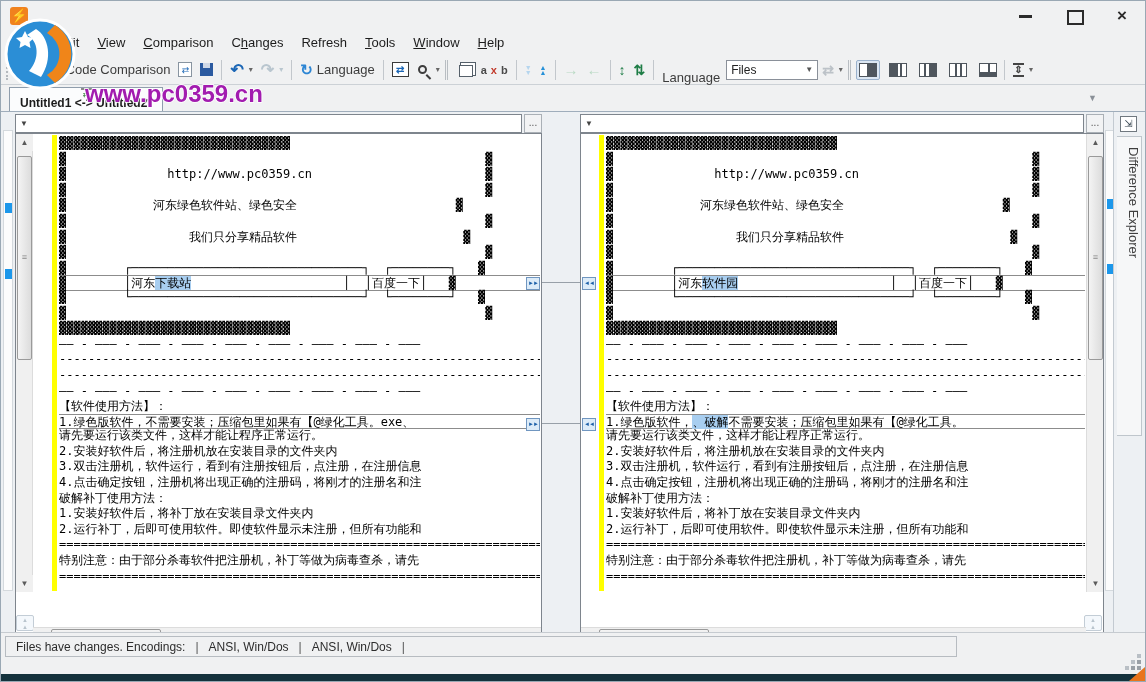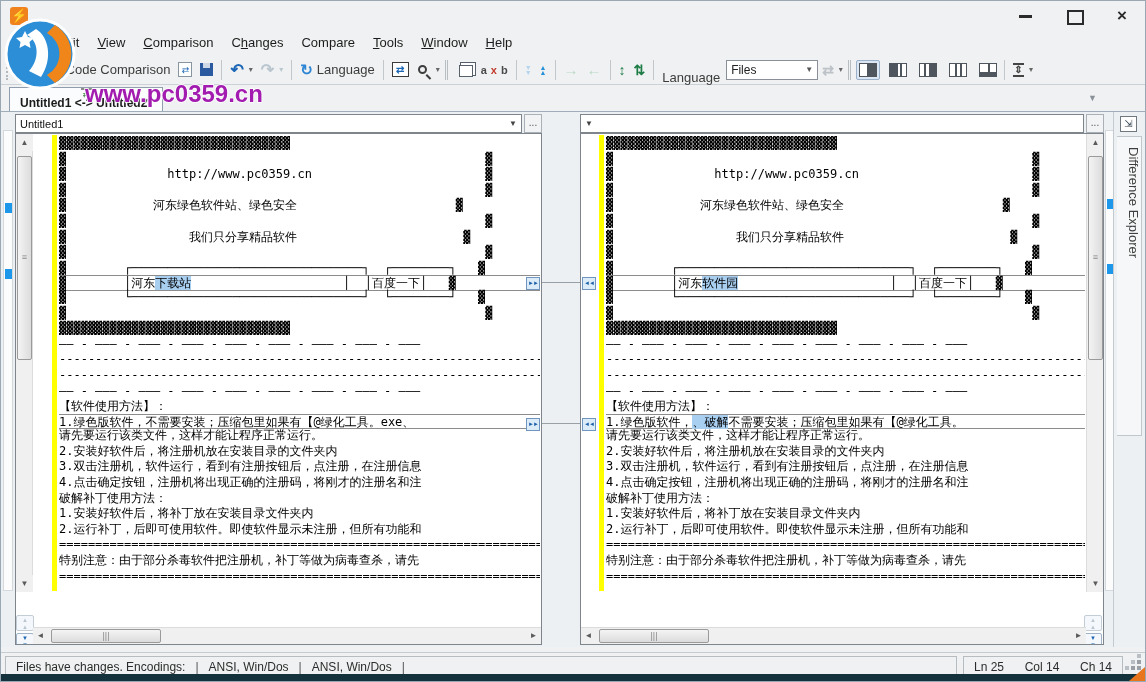--- a/index.html
+++ b/index.html
@@ -132,21 +132,21 @@
   .connector { position:absolute; left:541px; width:38px; height:1px; background:#98a0a8; }
 
   
   .dock-divider { position:absolute; left:1112px; top:0; bottom:0; width:1px; background:#c3cad1; }
   .dock-icon { position:absolute; left:1119px; top:4px; width:17px; height:16px; background:#fff; border:1px solid #70787f; }
   .dock-icon::after { content:"⇲"; position:absolute; left:0; right:0; top:0; font-size:10px; line-height:14px; text-align:center; color:#2b3a46; }
   .dock-tab { position:absolute; left:1116px; top:24px; width:25px; height:300px; background:#f6f7f8; border:1px solid #bfc6cc;
               border-left:none; writing-mode:vertical-rl; font-size:13px; color:#3f3f3f; padding-top:10px; text-align:left; }
 
   
-  .statusbar { position:absolute; left:0; right:0; bottom:7px; height:22px; background:#f0f1f2; border-top:1px solid #c6cbd0;
+  .statusbar { position:absolute; left:0; right:0; bottom:7px; height:42px; background:#f0f1f2; border-top:1px solid #c6cbd0;
                font-size:12px; color:#2c2c2c; }
   .sb-box { position:absolute; top:3px; height:21px; border:1px solid #b7bcc1; display:flex; align-items:center; gap:10px; padding:0 10px; }
   .sb-left { left:4px; width:952px; }
   .sb-right { left:962px; width:160px; justify-content:space-between; }
   .sb-pipe { color:#555; }
   .sb-grip { position:absolute; right:4px; bottom:4px; width:4px; height:4px; background:#9aa0a6;
              box-shadow:-6px 0 0 #9aa0a6, 0 -6px 0 #9aa0a6, -12px 0 0 #b9bfc5, 0 -12px 0 #b9bfc5, -6px -6px 0 #b9bfc5; }
 
   .bottomband { position:absolute; left:0; right:0; bottom:0; height:7px; background:#14323c; }
   .corner-orange { position:absolute; right:0; bottom:0; width:0; height:0; border-left:16px solid transparent; border-bottom:14px solid #e8741c; }
@@ -172,21 +172,21 @@
       <div class="win-btn wb-close">×</div>
     </div>
   </div>
 
   <div class="menubar">
       <span class="menu-item"><u>F</u>ile</span>
       <span class="menu-item"><u>E</u>dit</span>
       <span class="menu-item"><u>V</u>iew</span>
       <span class="menu-item"><u>C</u>omparison</span>
       <span class="menu-item">C<u>h</u>anges</span>
-      <span class="menu-item">Compare</span>
+      <span class="menu-item">Refresh</span>
       <span class="menu-item"><u>T</u>ools</span>
       <span class="menu-item"><u>W</u>indow</span>
       <span class="menu-item"><u>H</u>elp</span>
     </div>
 
   <div class="toolbar">
     <span class="tgrip"></span>
     <span class="tbtn">
       <span class="ico i-doc"></span>
       <span>New Code Comparison</span>
@@ -310,21 +310,20 @@
   <div class="docarea">
 
     <div class="ov-strip ov-left">
       <span class="ov-mark" style="top:72px;"></span>
       <span class="ov-mark" style="top:138px;"></span>
     </div>
 
     <div class="pane pane-left">
       <div class="pane-header">
         <span class="ph-combo">
-          <span class="ph-name">Untitled1</span>
           <span class="ph-arrow">▼</span>
         </span>
         <span class="ph-more">...</span>
       </div>
       <div class="editor">
         <div class="vscroll vs-left">
           <span class="sb-btn vs-up">▲</span>
           <span class="vs-thumb">
               <span>≡</span>
             </span>
@@ -394,25 +393,20 @@
 
   <div class="statusbar">
     <div class="sb-box sb-left">
       <span>Files have changes. Encodings:</span>
       <span class="sb-pipe">|</span>
       <span>ANSI, Win/Dos</span>
       <span class="sb-pipe">|</span>
       <span>ANSI, Win/Dos</span>
       <span class="sb-pipe">|</span>
     </div>
-    <div class="sb-box sb-right">
-      <span>Ln 25</span>
-      <span>Col 14</span>
-      <span>Ch 14</span>
-    </div>
     <div class="sb-grip"></div>
   </div>
 
   <div class="bottomband"></div>
   <div class="corner-orange"></div>
 
   <div class="watermark">
     <svg width="74" height="74" viewBox="0 0 74 74" style="position:absolute;left:2px;top:6px;">
       <circle cx="37" cy="37" r="34" fill="#2b8ed6" stroke="#ffffff" stroke-width="3"></circle>
       <path d="M52 8 A34 34 0 0 1 52 66 L44 58 A24 24 0 0 0 44 16 Z" fill="#f08519"></path>

